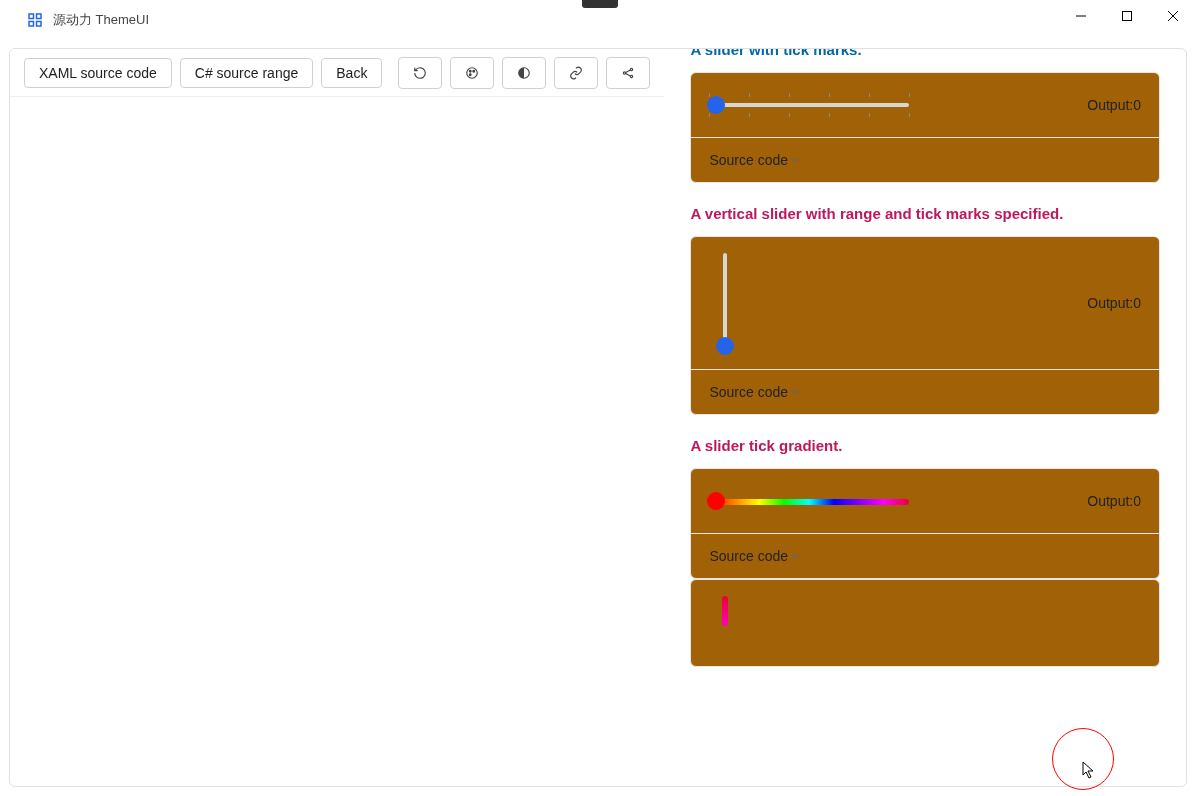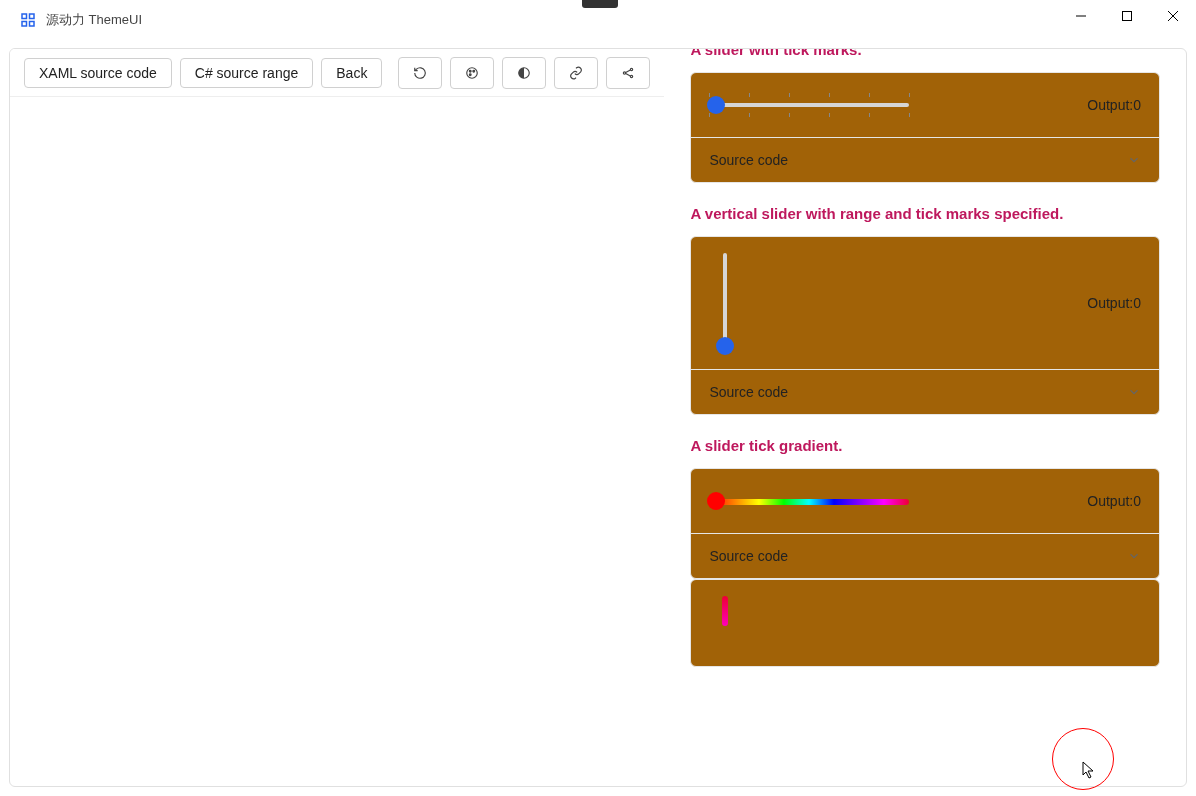--- a/index.html
+++ b/index.html
@@ -10,21 +10,21 @@
   color: #1a1a1a;
   width: 1196px;
   height: 796px;
   overflow: hidden;
   position: relative;
 }
 .titlebar {
   height: 40px;
   display: flex;
   align-items: center;
-  padding: 0 18px;
+  padding: 0 25px;
   position: relative;
 }
 .titlebar-icon {
   width: 20px; height: 20px;
   margin-right: 8px;
   color: #2563eb;
   display: flex; align-items: center; justify-content: center;
 }
 .titlebar-title { color: #444; font-size: 13px; }
 .titlebar-top-tab {
@@ -92,21 +92,21 @@
 .section-title {
   font-weight: 600;
   font-size: 15px;
   padding: 22px 26px 14px 26px;
   color: #be185d;
 }
 .section-title.cut {
   padding-top: 0;
   margin-top: -8px;
   overflow: hidden;
-  color: #be185d;
+  color: #0369a1;
   white-space: nowrap;
 }
 .card {
   margin: 0 26px;
   border: 1px solid #e6e6e6;
   border-radius: 6px;
   background: #a16207;
 }
 .card-body {
   padding: 16px 18px;
@@ -118,21 +118,20 @@
 .card-right {
   margin-left: auto;
   font-size: 14px;
   color: #222;
 }
 .expander {
   border-top: 1px solid #e6e6e6;
   padding: 14px 18px;
   display: flex;
   align-items: center;
-  justify-content: space-between;
   cursor: pointer;
   color: #222;
 }
 .chev { width: 14px; height: 14px; color: #666; }
 
 
 .h-slider {
   position: relative;
   width: 200px;
   height: 32px;

